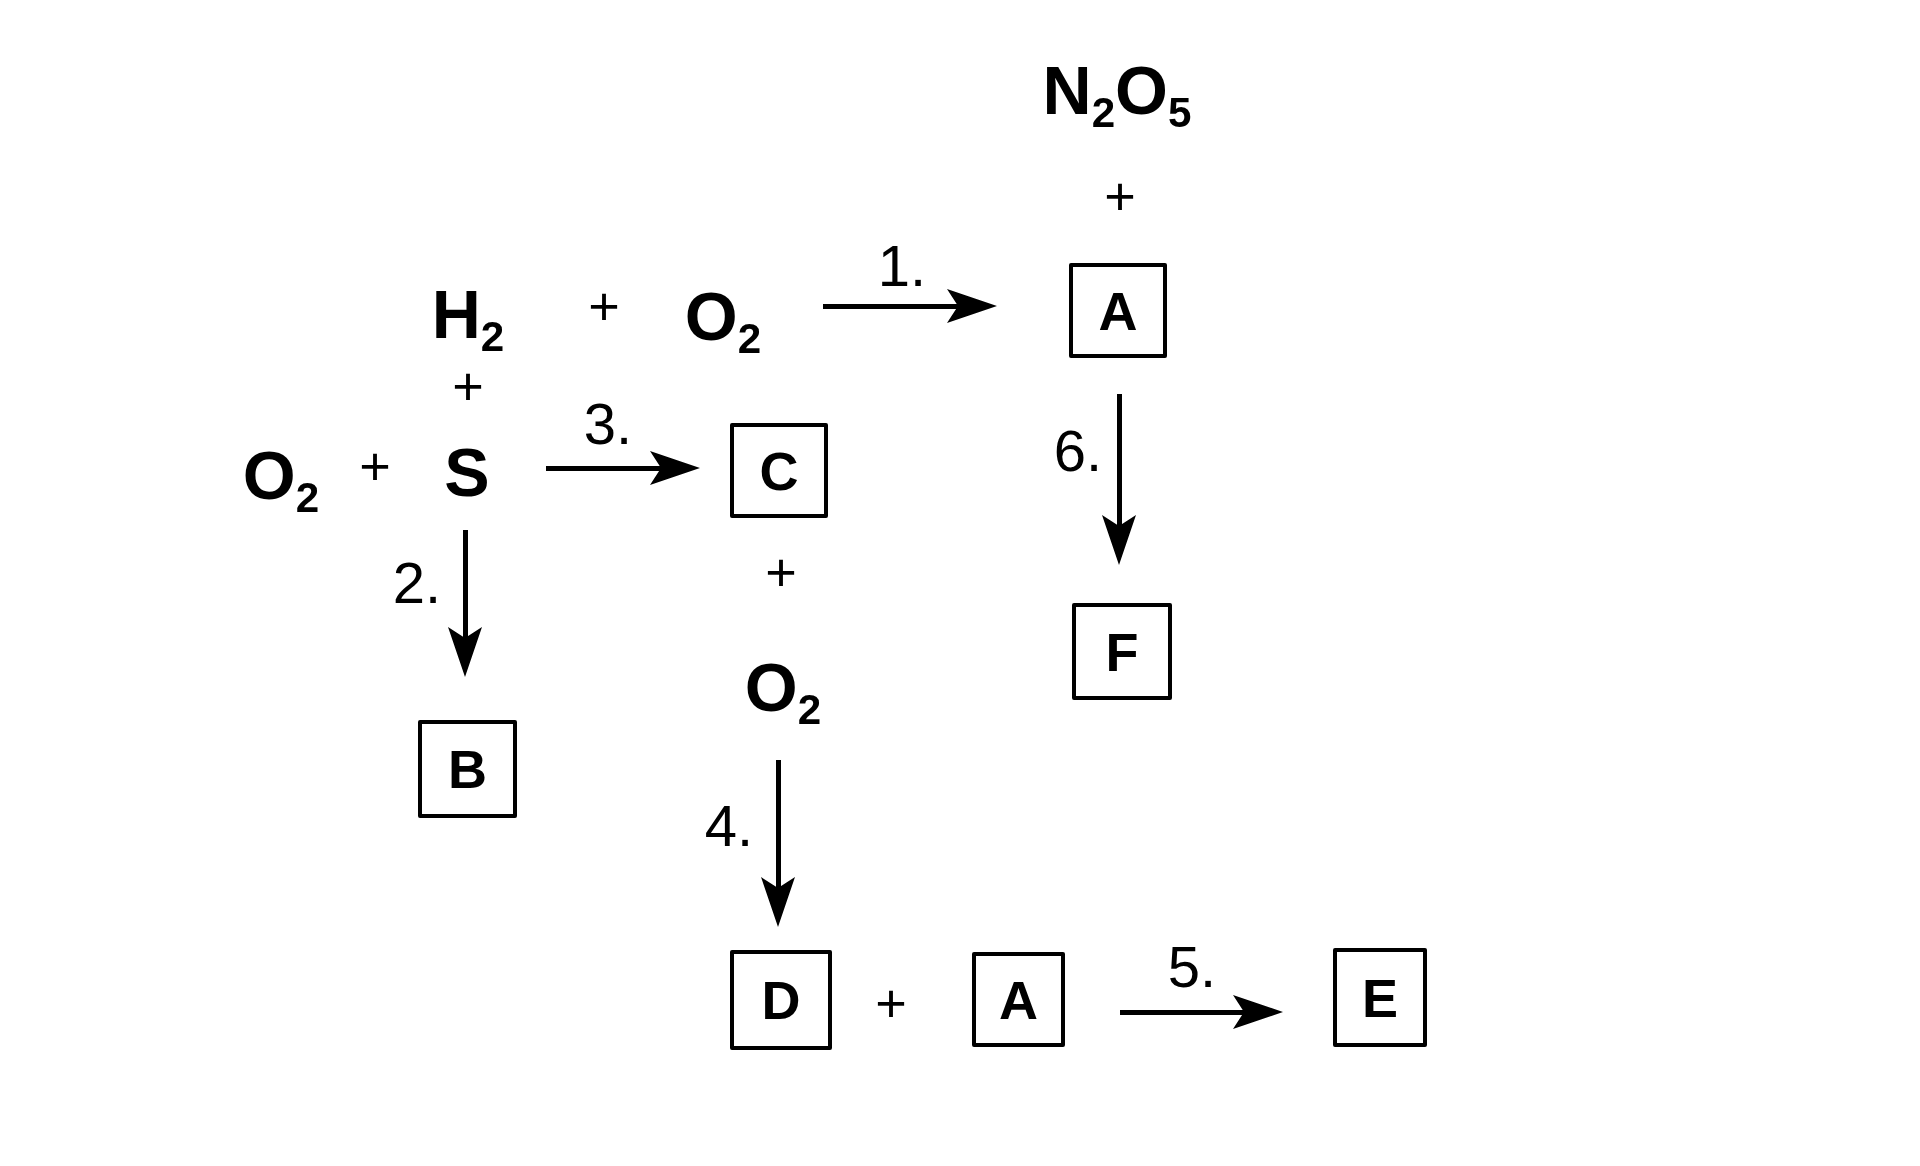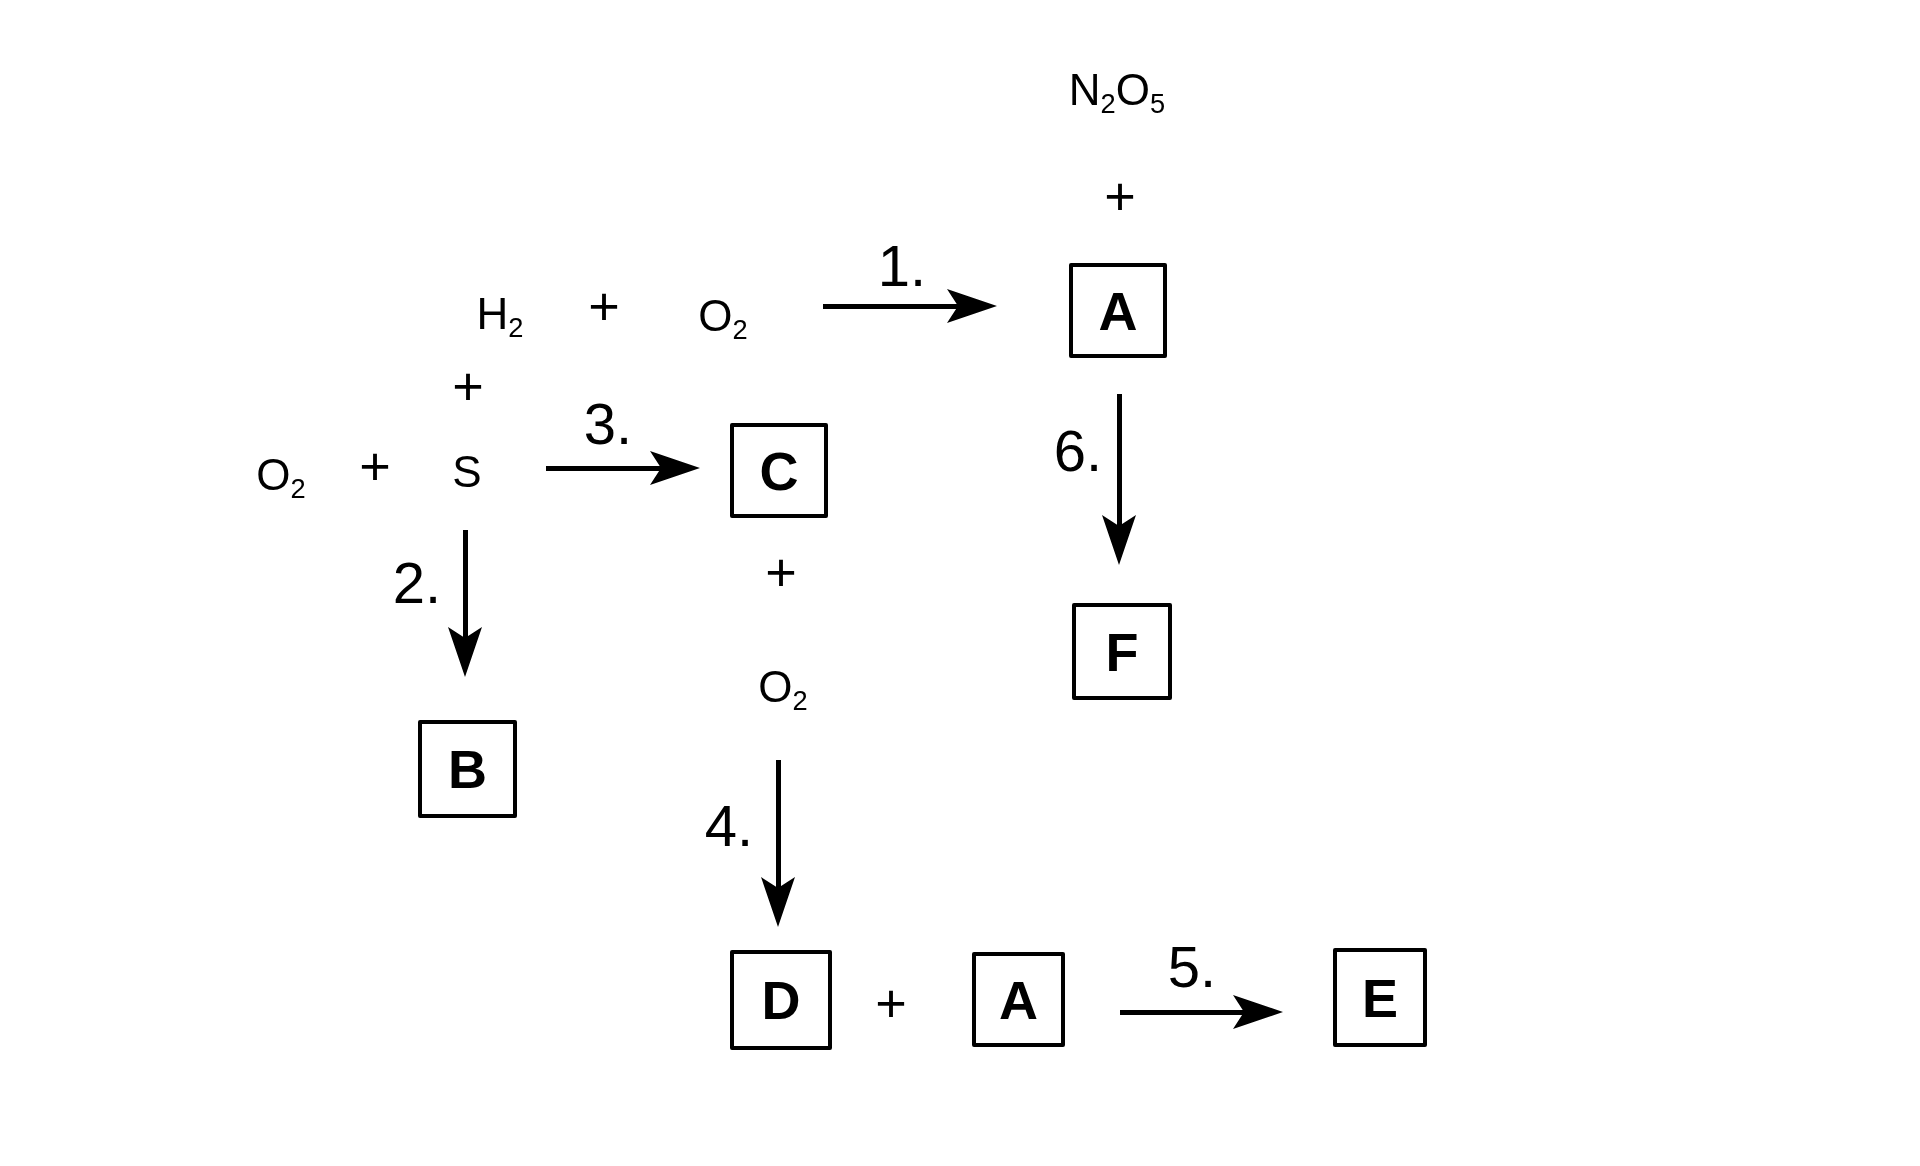--- a/index.html
+++ b/index.html
@@ -16,21 +16,21 @@
     color: #000000;
     overflow: hidden;
   }
   .txt {
     position: absolute;
     transform: translate(-50%, -50%);
     line-height: 1;
     white-space: nowrap;
     color: #000;
   }
-  .formula { font-size: 44px; font-weight: 400; }
+  .formula { font-size: 68px; font-weight: 700; }
   .formula sub {
     font-size: 0.62em;
     line-height: 0;
     vertical-align: -0.3em;
   }
   .plus { font-size: 54px; font-weight: 400; }
   .step { font-size: 58px; font-weight: 400; }
   .box {
     position: absolute;
     border: 4px solid #000;
@@ -72,21 +72,21 @@
 <body>
 
 <div class="stage">
 
   <div class="txt formula" style="left:1117px; top:90px;"><span>N</span><sub>2</sub><span>O</span><sub>5</sub></div>
   <div class="txt plus" style="left:1120px; top:196px;">+</div>
   <div class="box" style="left:1069px; top:263px; width:98px; height:95px;">
     <span>A</span>
   </div>
 
-  <div class="txt formula" style="left:500px; top:314px;"><span>H</span><sub>2</sub></div>
+  <div class="txt formula" style="left:468px; top:314px;"><span>H</span><sub>2</sub></div>
   <div class="txt plus" style="left:604px; top:306px;">+</div>
   <div class="txt formula" style="left:723px; top:316px;"><span>O</span><sub>2</sub></div>
 
   <div class="txt step" style="left:902px; top:266px;">1.</div>
   <div class="arrow right" style="left:823px; top:289px; width:174px; height:34px;">
     <div class="shaft"></div>
     <div class="head"></div>
   </div>
 
   <div class="txt plus" style="left:468px; top:386px;">+</div>

